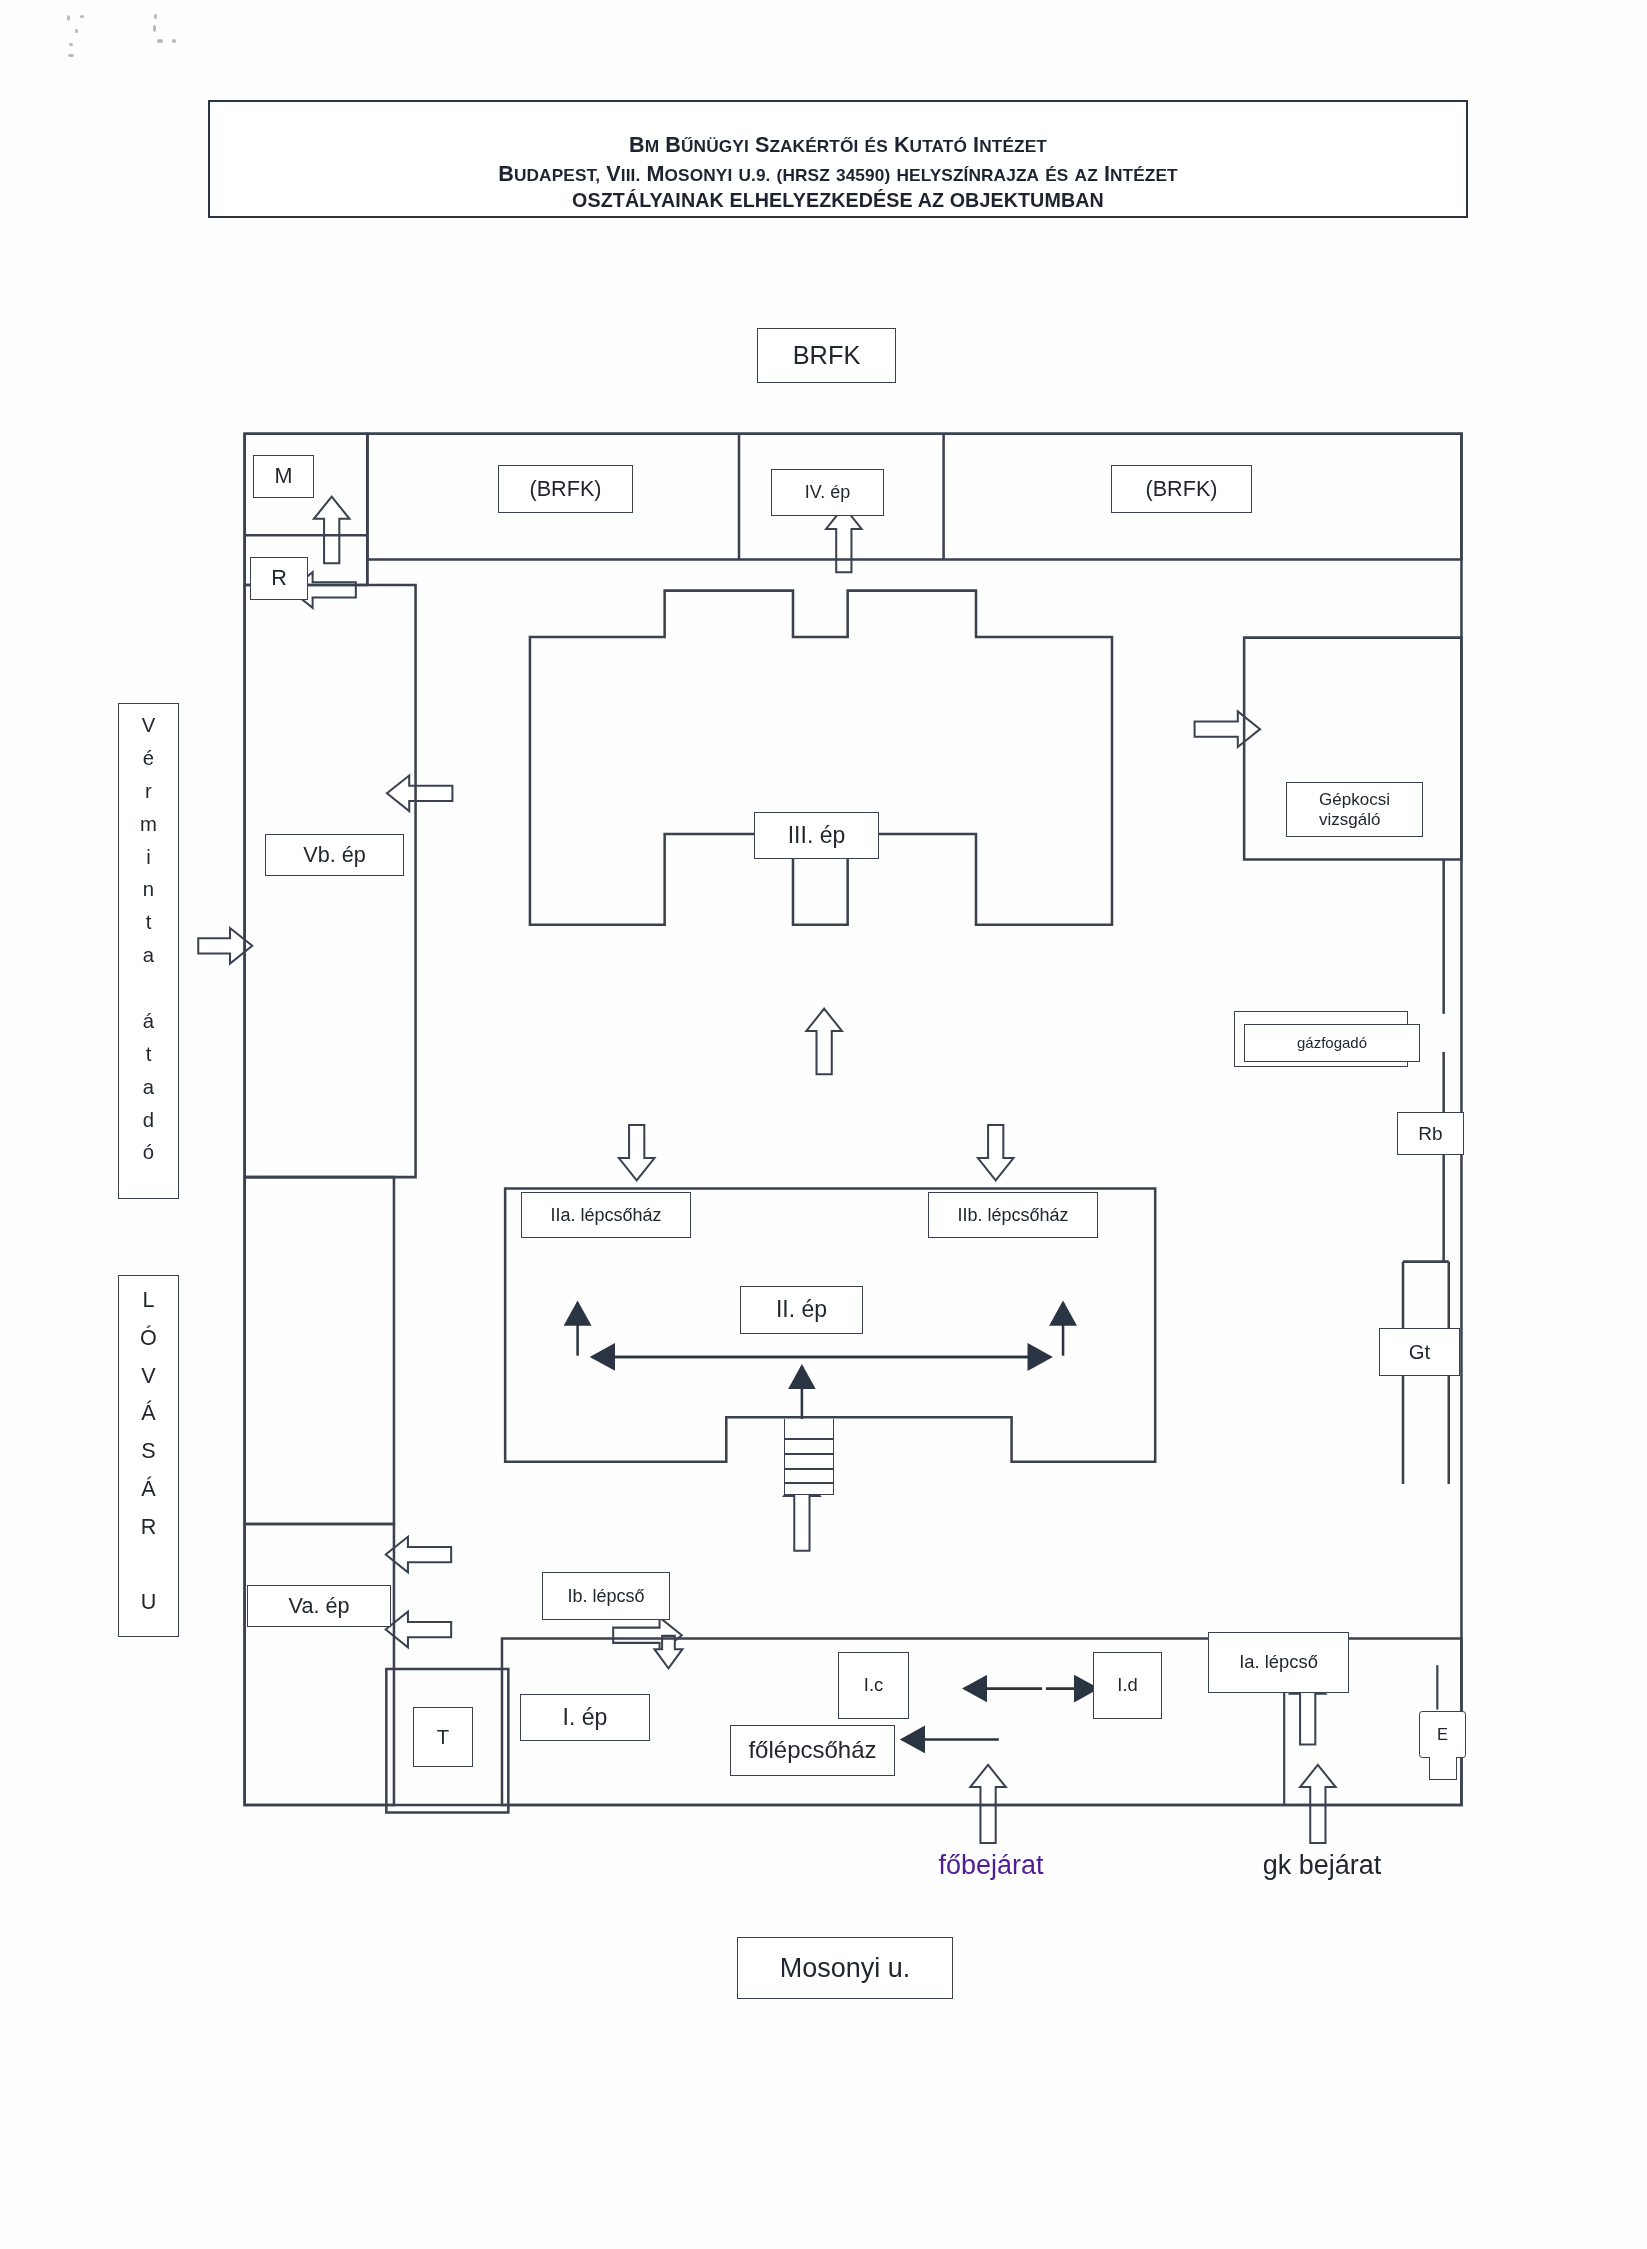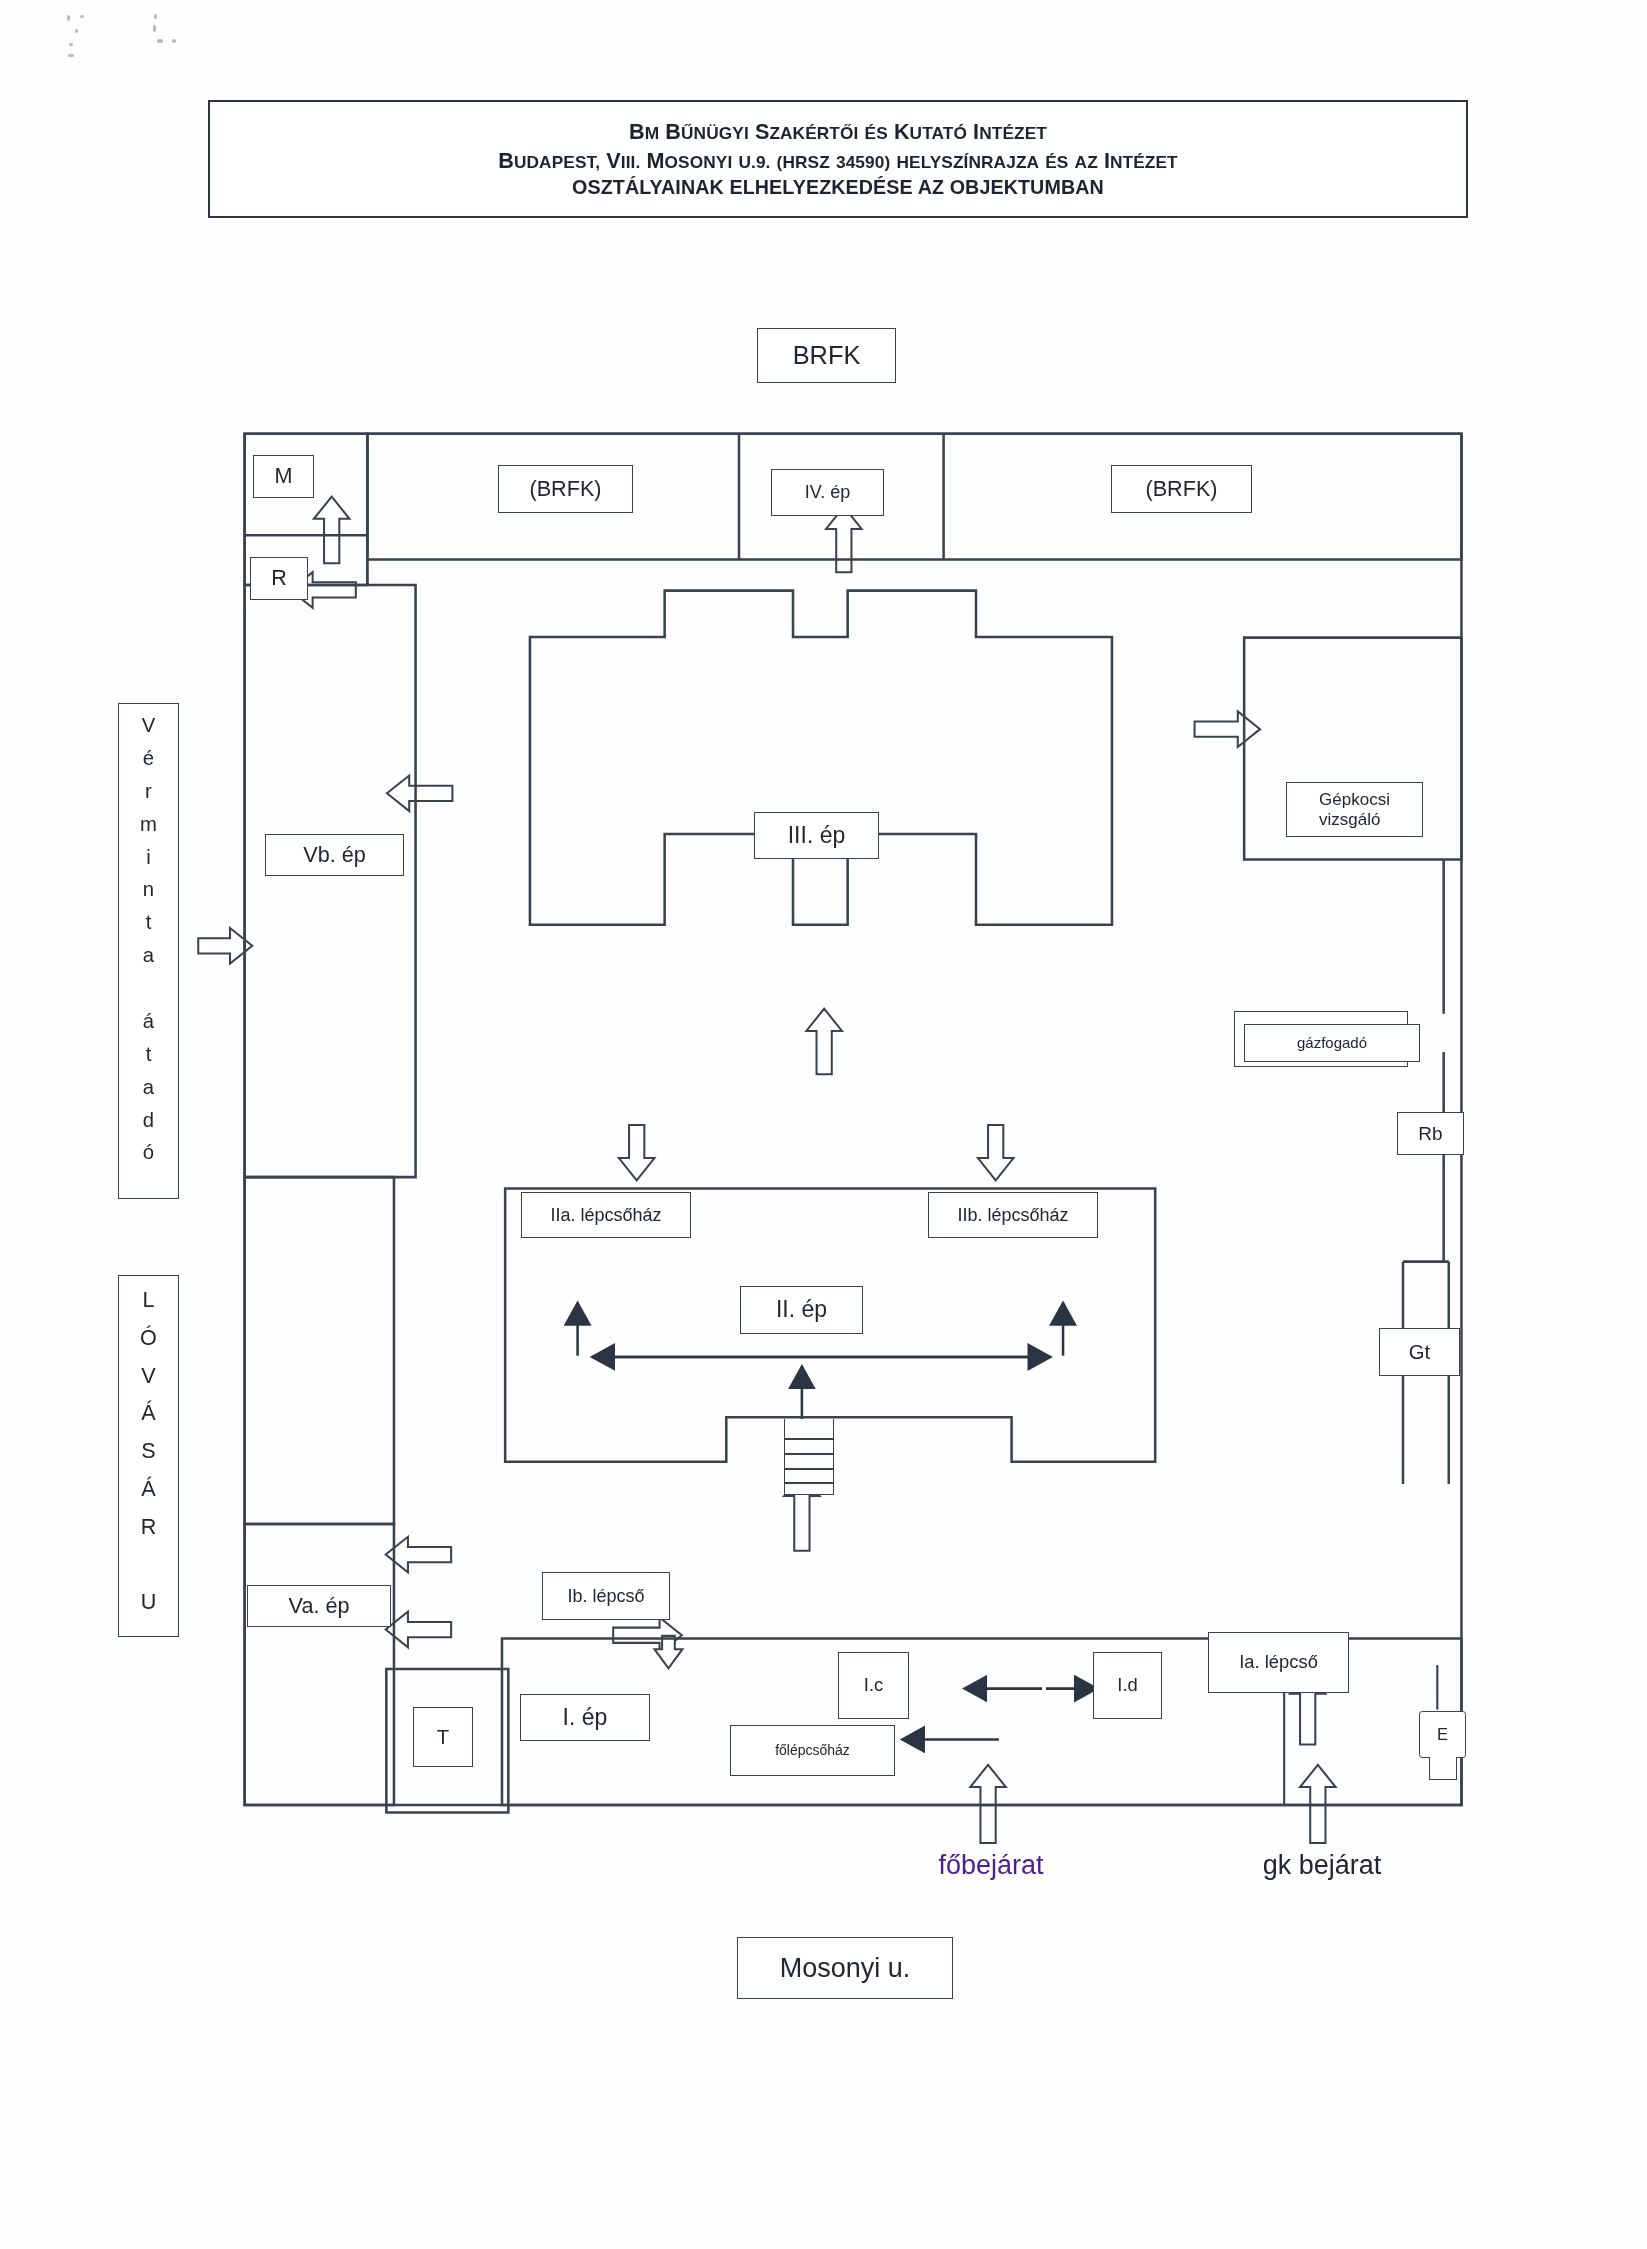--- a/index.html
+++ b/index.html
@@ -11,21 +11,21 @@
   }
   #sheet{position:absolute;inset:0;overflow:hidden;background:#fefefe;}
 
   
   #titleblock{
     position:absolute;left:208px;top:100px;width:1256px;height:114px;
     border:2.5px solid #2b3442;display:flex;background:#fff;
   }
   #tb-main{
     flex:1;display:flex;flex-direction:column;align-items:center;
-    justify-content:center;gap:2.5px;padding:3.8px 6.4px;
+    justify-content:flex-end;gap:2.5px;padding:3.8px 6.4px;
   }
   #tb-page{
     width:159px;border-left:2.5px solid #2b3442;display:flex;
     align-items:center;justify-content:center;
   }
   .tline{font-weight:bold;color:#1d2430;white-space:nowrap;letter-spacing:0.1px;}
   #tl1{font-size:21.6px;}
   #tl2{font-size:21.6px;}
   #tl3{font-size:19.7px;}
   
@@ -324,21 +324,21 @@
   </div>
 
   <div class="lbl" style="left:1093px;top:1652px;width:69px;height:67px;font-size:18.4px;">
     <span>I.d</span>
   </div>
 
   <div class="lbl" style="left:1208px;top:1632px;width:141px;height:61px;font-size:18.4px;">
     <span>Ia. lépcső</span>
   </div>
 
-  <div class="lbl" style="left:730px;top:1725px;width:165px;height:51px;font-size:14px;">
+  <div class="lbl" style="left:730px;top:1725px;width:165px;height:51px;font-size:24px;">
     <span>főlépcsőház</span>
   </div>
 
   <div class="lbl" style="left:1419px;top:1711px;width:47px;height:47px;font-size:16.5px;border-radius:3.2px;">
     <span>E</span>
   </div>
   <div class="room" style="left:1429px;top:1757px;width:28px;height:23px;border-top:none;"></div>
 
   <div class="vlabel" style="left:118px;top:703px;width:61px;height:496px;font-size:20.3px;line-height:1.62;">
       <span>V</span>

